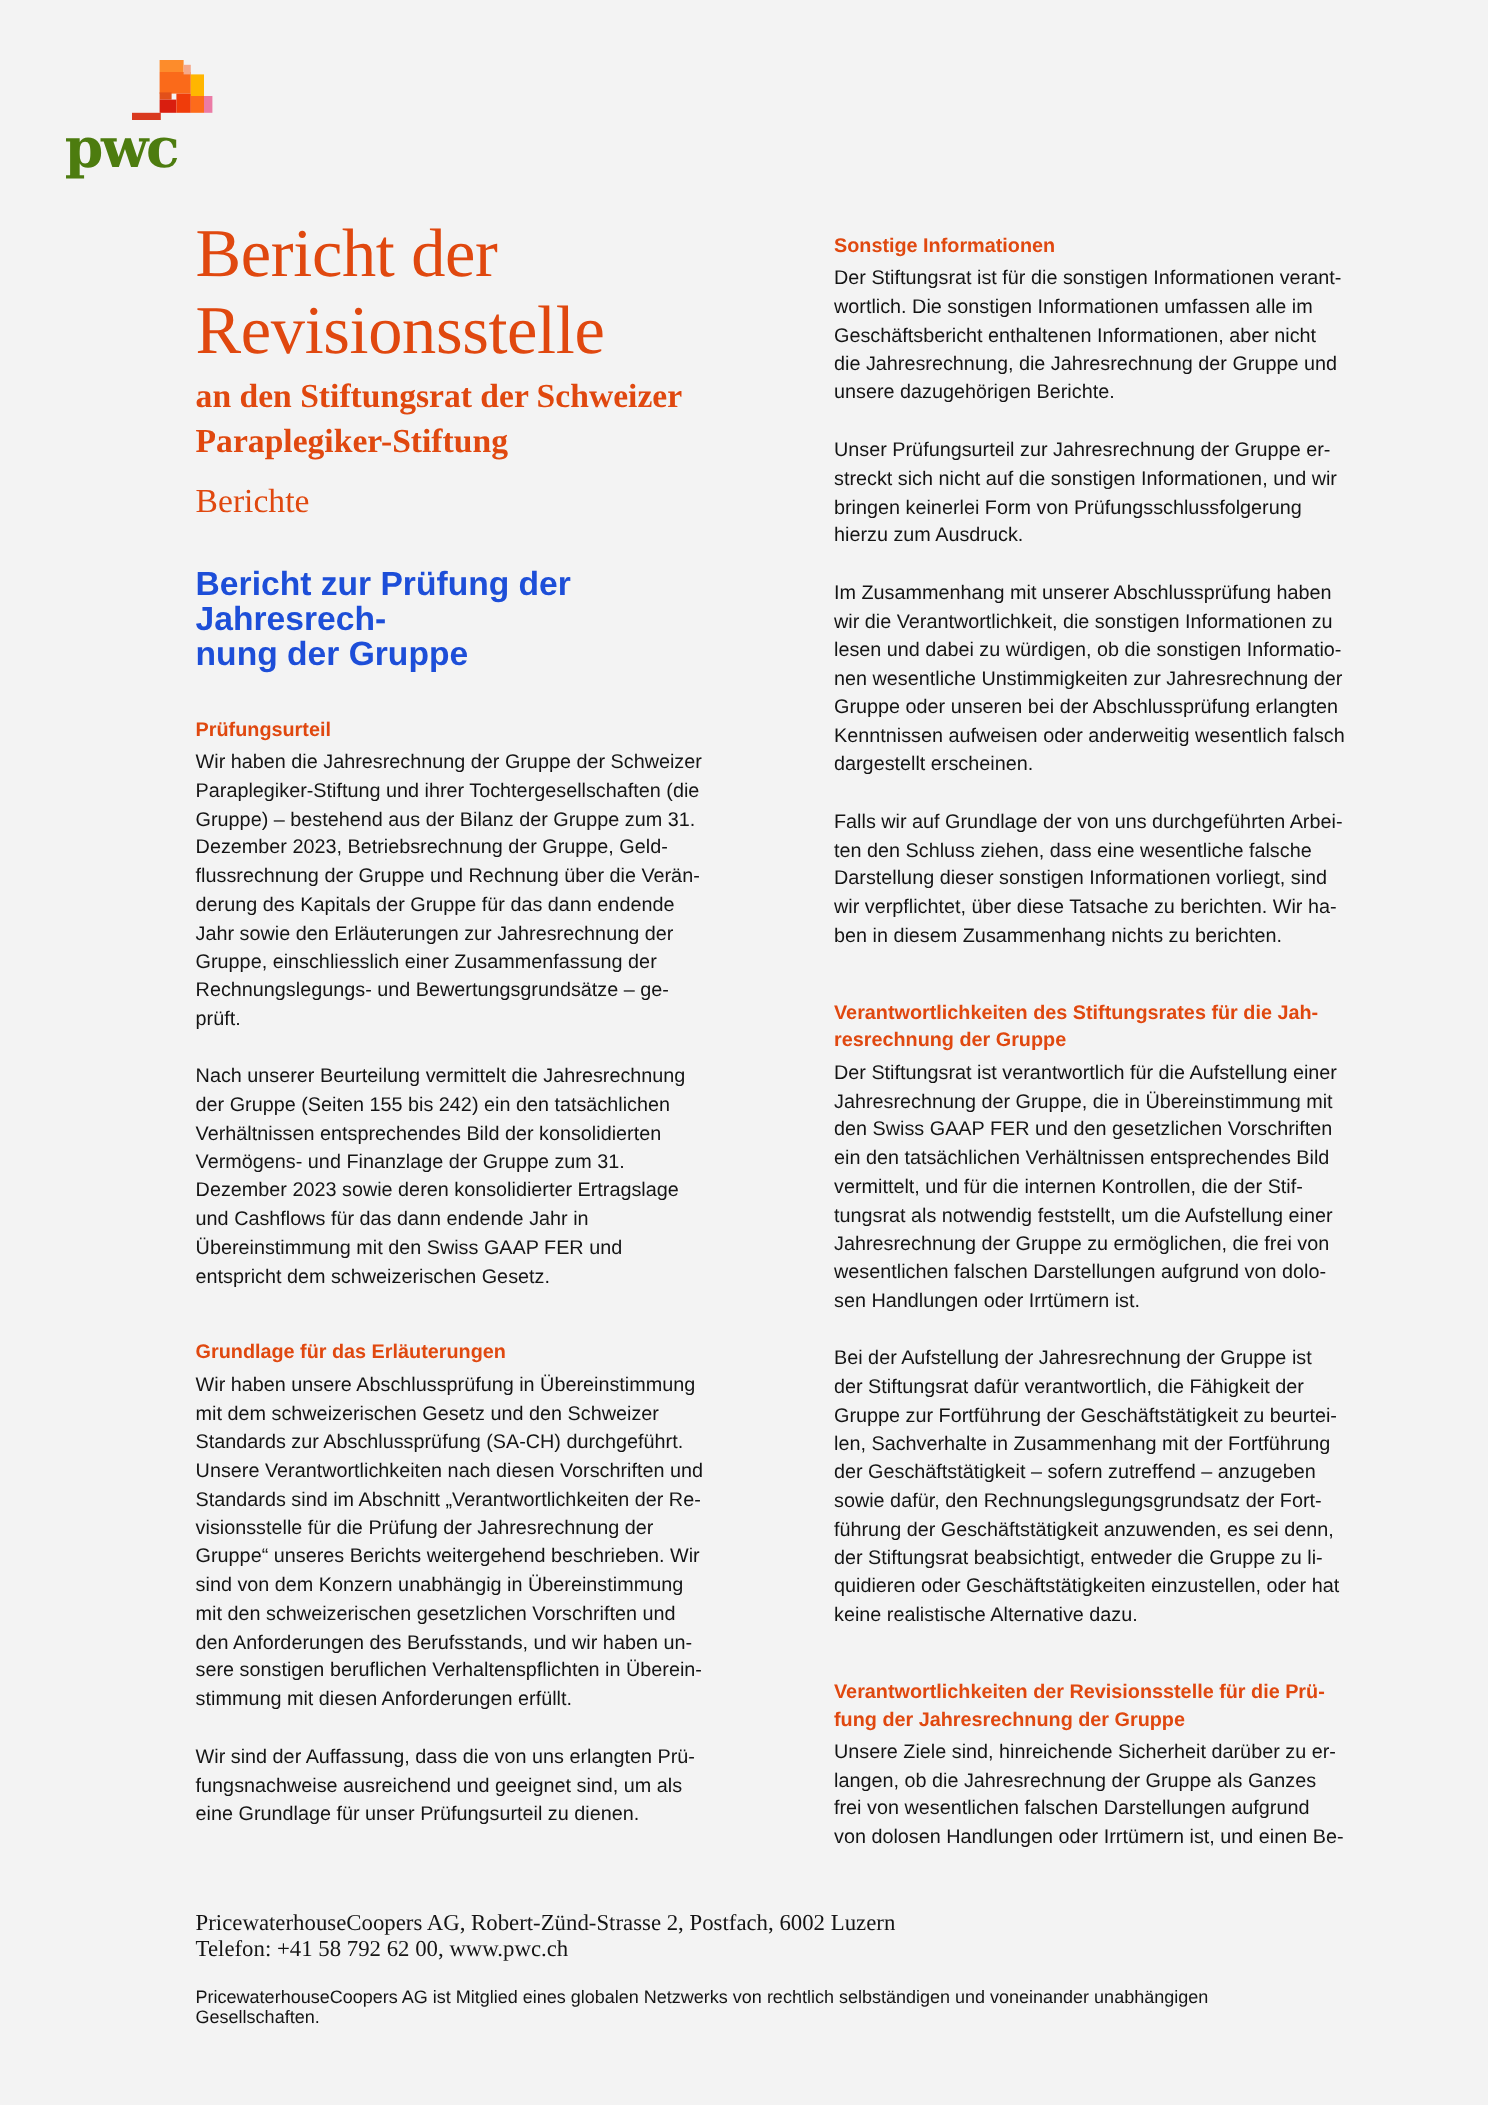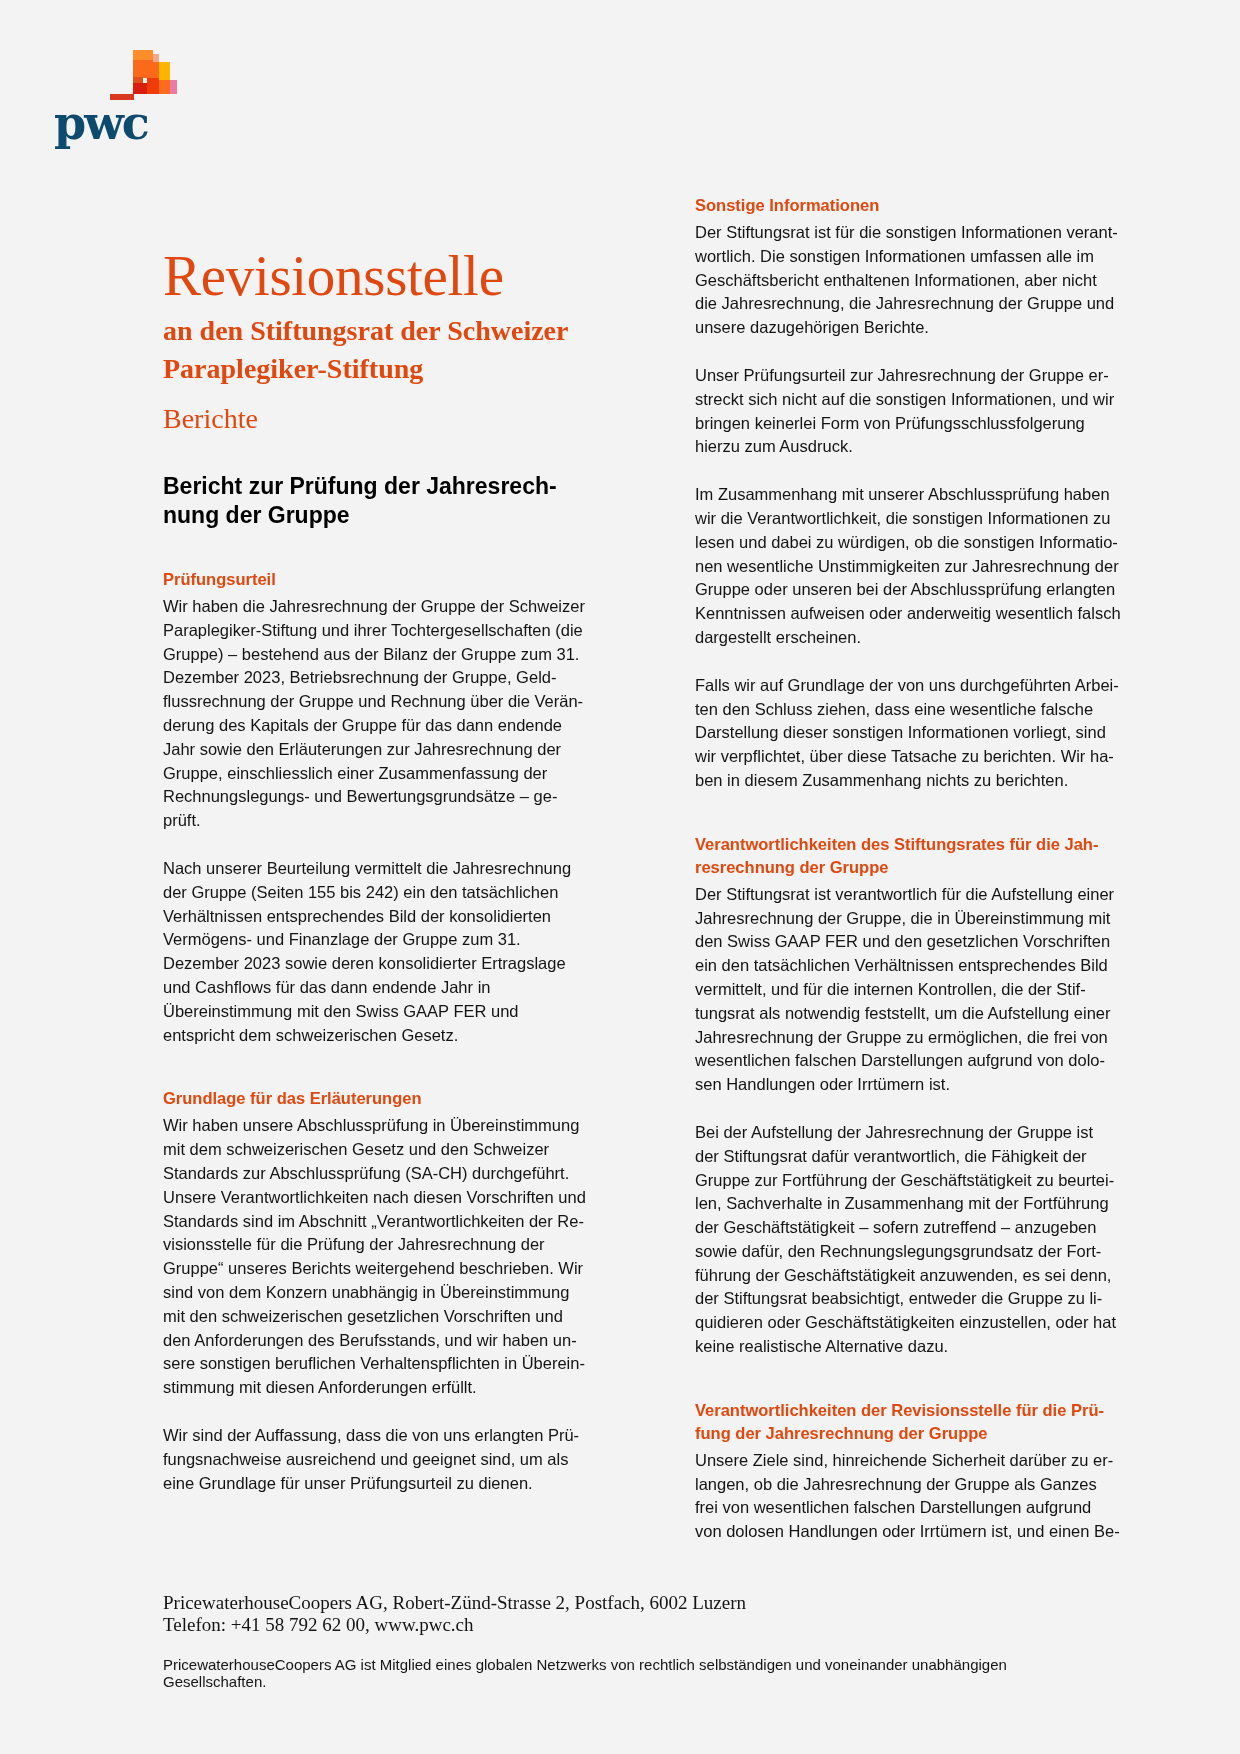--- a/index.html
+++ b/index.html
@@ -21,21 +21,21 @@
     .logo-blocks { position: absolute; left: 0; top: 0; width: 130px; height: 60px; }
     .logo-blocks span { position: absolute; display: block; }
     .logo-word {
       position: absolute;
       left: 0;
       top: 52px;
       font-family: "DejaVu Serif", serif;
       font-weight: bold;
       font-size: 46px;
       letter-spacing: -2px;
-      color: #0c4a6e;
+      color: #4d7c0f;
       line-height: 1;
     }
 
     .col-left {
       position: absolute;
       left: 163px;
       top: 180px;
       width: 460px;
     }
     .col-right {
@@ -65,22 +65,22 @@
     .location {
       font-family: "Liberation Serif", "DejaVu Serif", serif;
       color: #e0480f;
       font-size: 28px;
       line-height: 38px;
       margin: 12px 0 0 0;
     }
     .h2 {
       font-family: "Liberation Sans", "DejaVu Sans", sans-serif;
       font-weight: bold;
-      color: #000000;
-      font-size: 23px;
+      color: #1d4ed8;
+      font-size: 28px;
       line-height: 29px;
       margin: 34px 0 0 0;
       width: 440px;
     }
     .h3 {
       font-family: "Liberation Sans", "DejaVu Sans", sans-serif;
       font-weight: bold;
       color: #e0480f;
       font-size: 16.5px;
       line-height: 23px;
@@ -132,21 +132,21 @@
     <span style="left:93px;top:30px;width:12px;height:16px;background:#f03c0a;"></span>
     <span style="left:105px;top:32px;width:11px;height:14px;background:#fd6b1b;"></span>
     <span style="left:116px;top:32px;width:7px;height:14px;background:#eb7ba5;"></span>
     <span style="left:56px;top:46px;width:24px;height:6px;background:#d9391e;"></span>
   </div>
   <div class="logo-word">pwc</div>
 </div>
 
 <div class="col-left">
   <h1 class="title">
-    <br>
+    <span>Bericht der</span><br>
     <span>Revisionsstelle</span>
   </h1>
   <p class="subtitle">
     <span>an den Stiftungsrat der Schweizer</span><br>
     <span>Paraplegiker-Stiftung</span>
   </p>
   <p class="location">Berichte</p>
 
   <h2 class="h2">
     <span>Bericht zur Prüfung der Jahresrech-</span><br>

